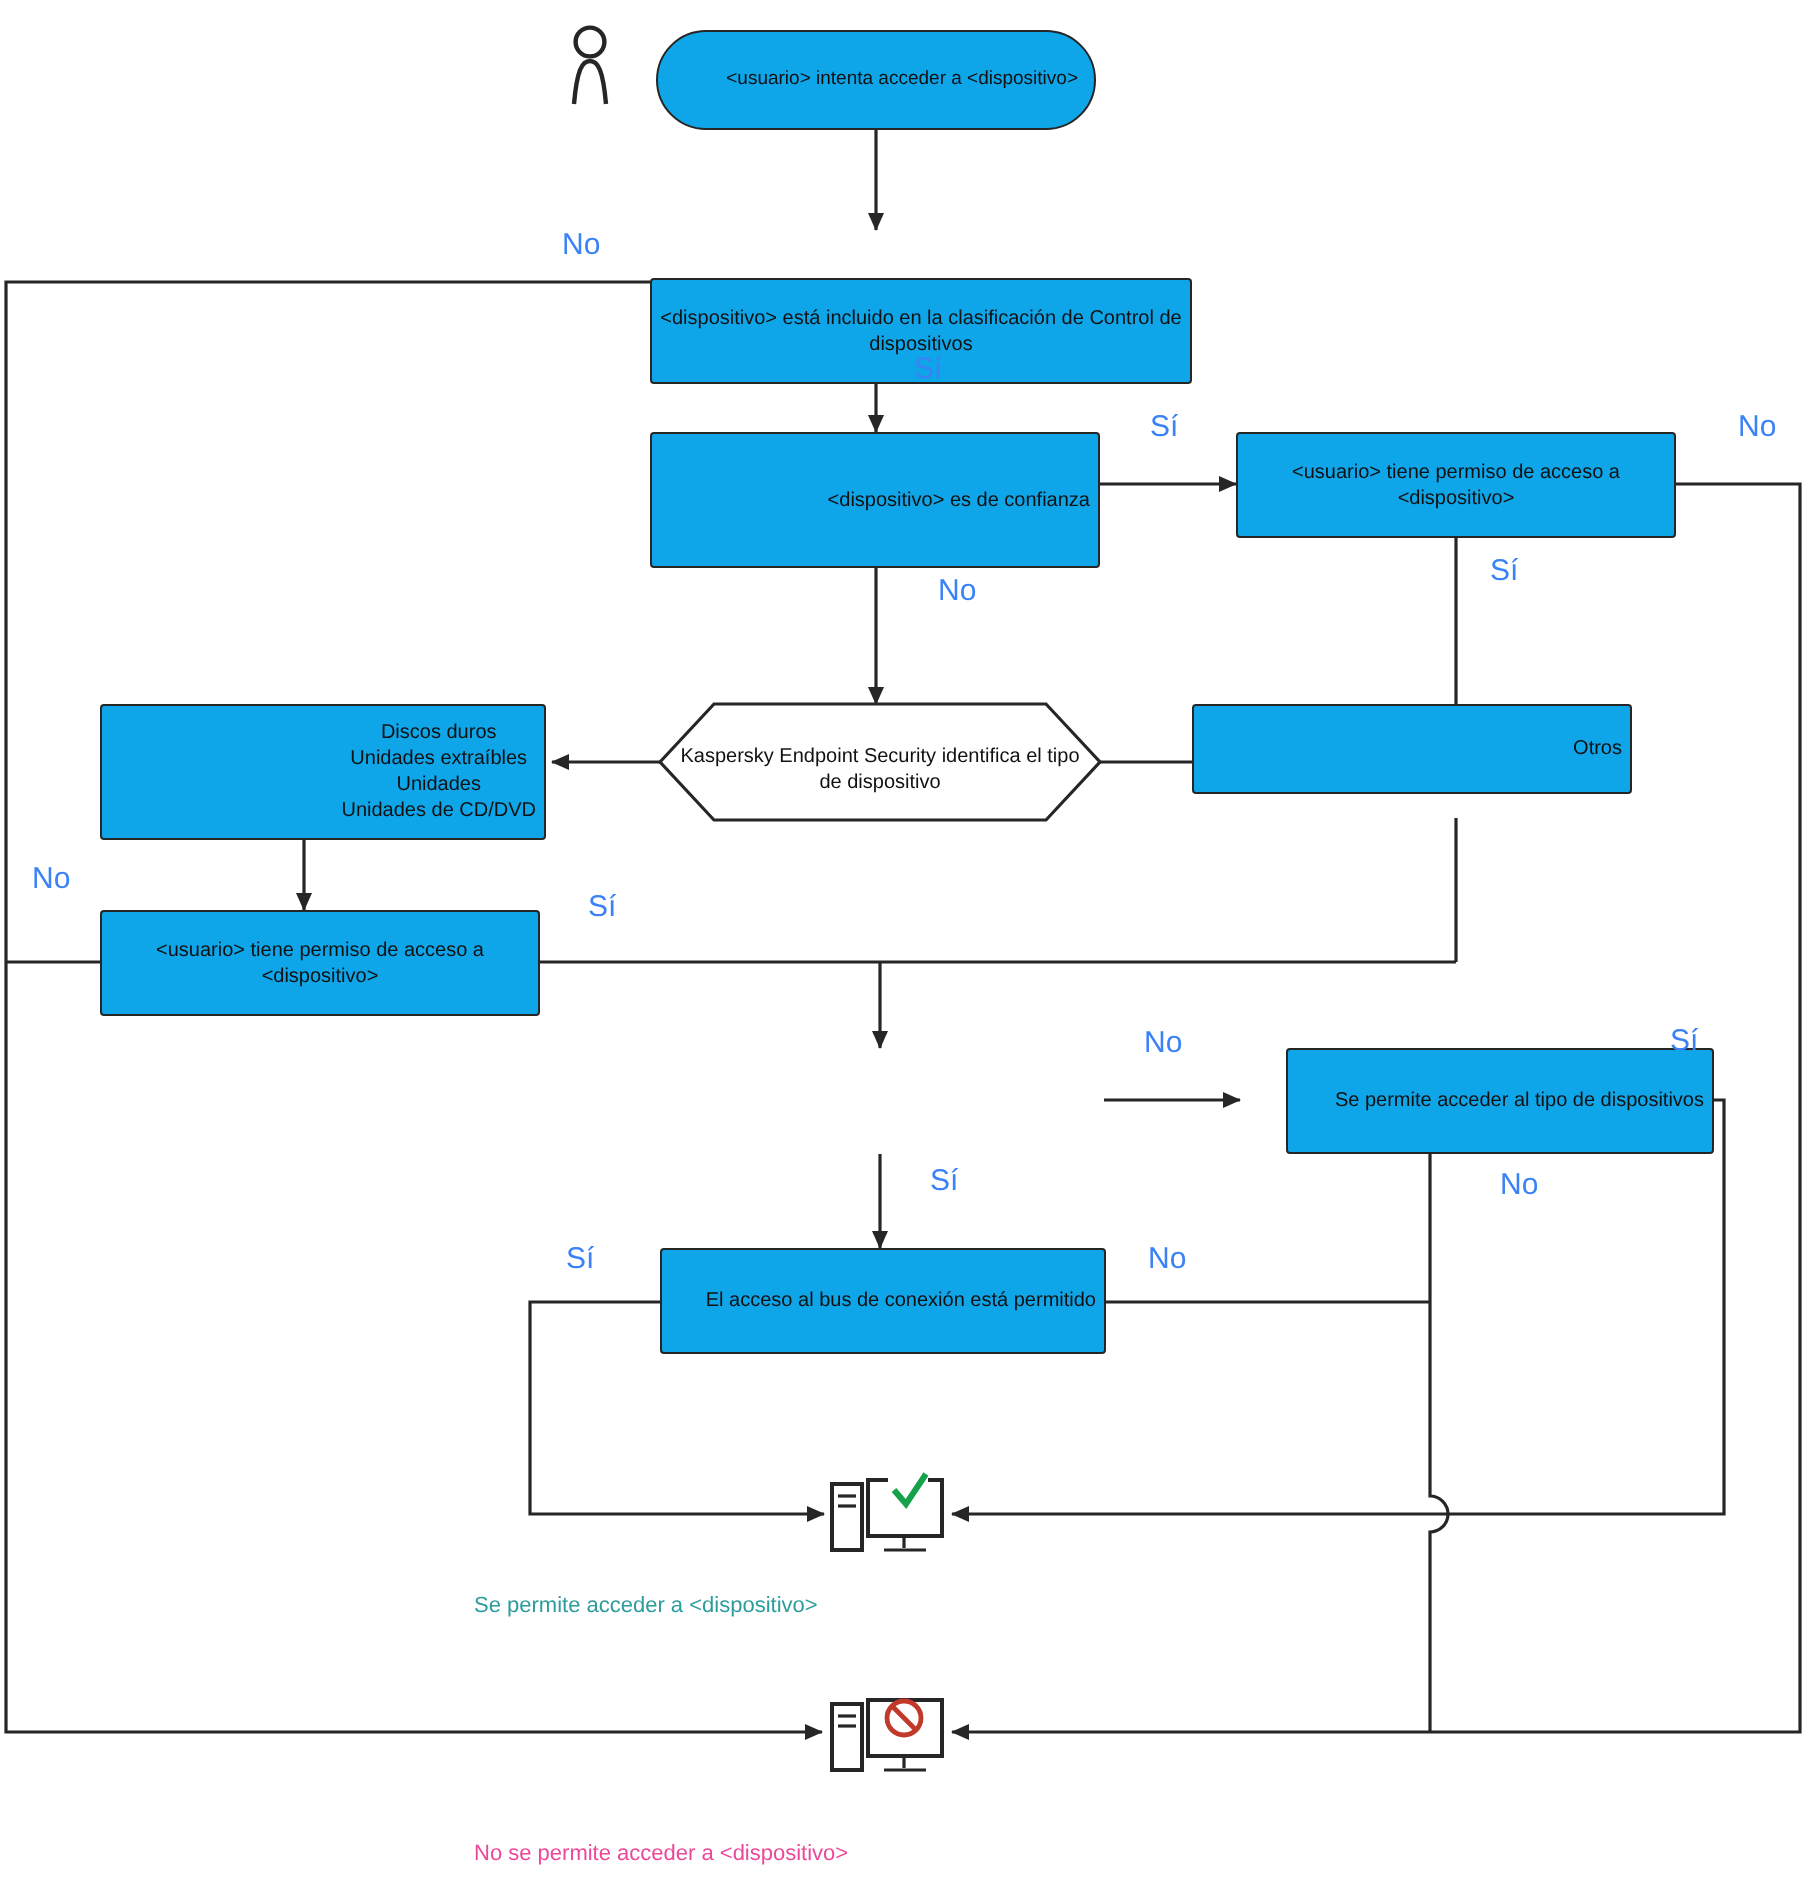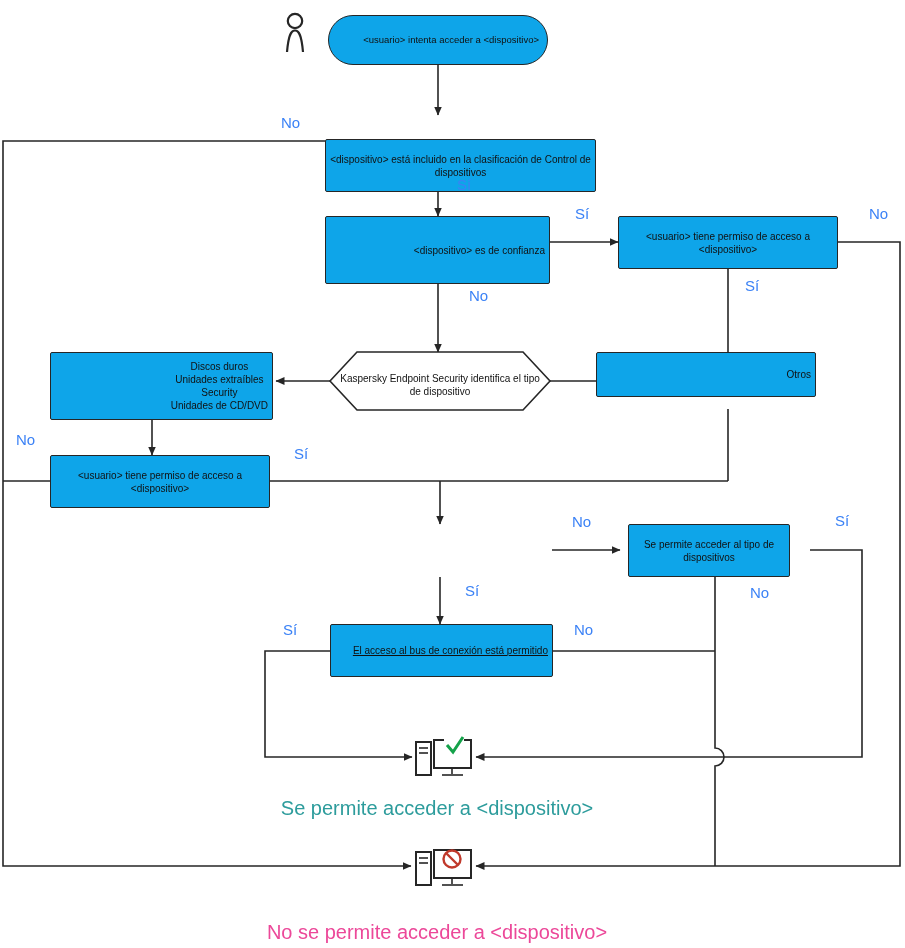--- a/index.html
+++ b/index.html
@@ -9,21 +9,21 @@
   .cn{stroke:#262626;stroke-width:1.6;fill:none;}
   .ic{fill:#fff;stroke:#262626;stroke-width:2;}
   .icl{stroke:#262626;stroke-width:1.6;}
   .box{position:absolute;display:flex;align-items:center;justify-content:flex-end;
        text-align:center;border:1.5px solid #262626;background:#0ea5e9;color:#111;
        font-size:10px;line-height:1.3;padding:2px 4px;box-sizing:border-box;border-radius:2px;}
   .stadium{border-radius:26px;font-size:9.5px;padding:2px 8px;}
   .hexlabel{position:absolute;display:flex;align-items:center;justify-content:center;
        text-align:center;font-size:10px;line-height:1.3;color:#111;}
   .lbl{position:absolute;font-size:15px;color:#3b82f6;}
-  .outcome{position:absolute;width:400px;text-align:center;font-size:20px;}
+  .outcome{position:absolute;width:400px;text-align:left;font-size:11px;}
   .allowed{color:#2d9c9c;}
   .denied{color:#ec4899;}
 </style>
 </head>
 <body>
 
 <div class="stage">
 
   <svg class="layer" width="905" height="948" viewBox="0 0 905 948">
     <defs>
@@ -100,39 +100,39 @@
   </div>
 
   <div class="hexlabel" style="left:338px;top:353px;width:204px;height:64px;">
     <span>Kaspersky Endpoint Security identifica el tipo de dispositivo</span>
   </div>
 
   <div class="box" style="left:50px;top:352px;width:223px;height:68px;">
     <div>
       <div>Discos duros</div>
       <div>Unidades extraíbles</div>
-      <div>Security</div>
+      <div>Unidades</div>
       <div>Unidades de CD/DVD</div>
     </div>
   </div>
 
   <div class="box" style="left:596px;top:352px;width:220px;height:45px;">
     <span>Otros</span>
   </div>
 
   <div class="box" style="left:50px;top:455px;width:220px;height:53px;">
     <span>&lt;usuario&gt; tiene permiso de acceso a &lt;dispositivo&gt;</span>
   </div>
 
 
-  <div class="box" style="left:628px;top:524px;width:162px;height:53px;">
+  <div class="box" style="left:643px;top:524px;width:214px;height:53px;">
     <span>Se permite acceder al tipo de dispositivos</span>
   </div>
 
-  <div class="box" style="left:330px;top:624px;width:223px;height:53px;text-decoration:underline;">
+  <div class="box" style="left:330px;top:624px;width:223px;height:53px;">
     <span>El acceso al bus de conexión está permitido</span>
   </div>
 
   <div class="lbl" style="left:281px;top:114px;">No</div>
   <div class="lbl" style="left:457px;top:176px;">Sí</div>
   <div class="lbl" style="left:575px;top:205px;">Sí</div>
   <div class="lbl" style="left:869px;top:205px;">No</div>
   <div class="lbl" style="left:745px;top:277px;">Sí</div>
   <div class="lbl" style="left:469px;top:287px;">No</div>
   <div class="lbl" style="left:16px;top:431px;">No</div>

